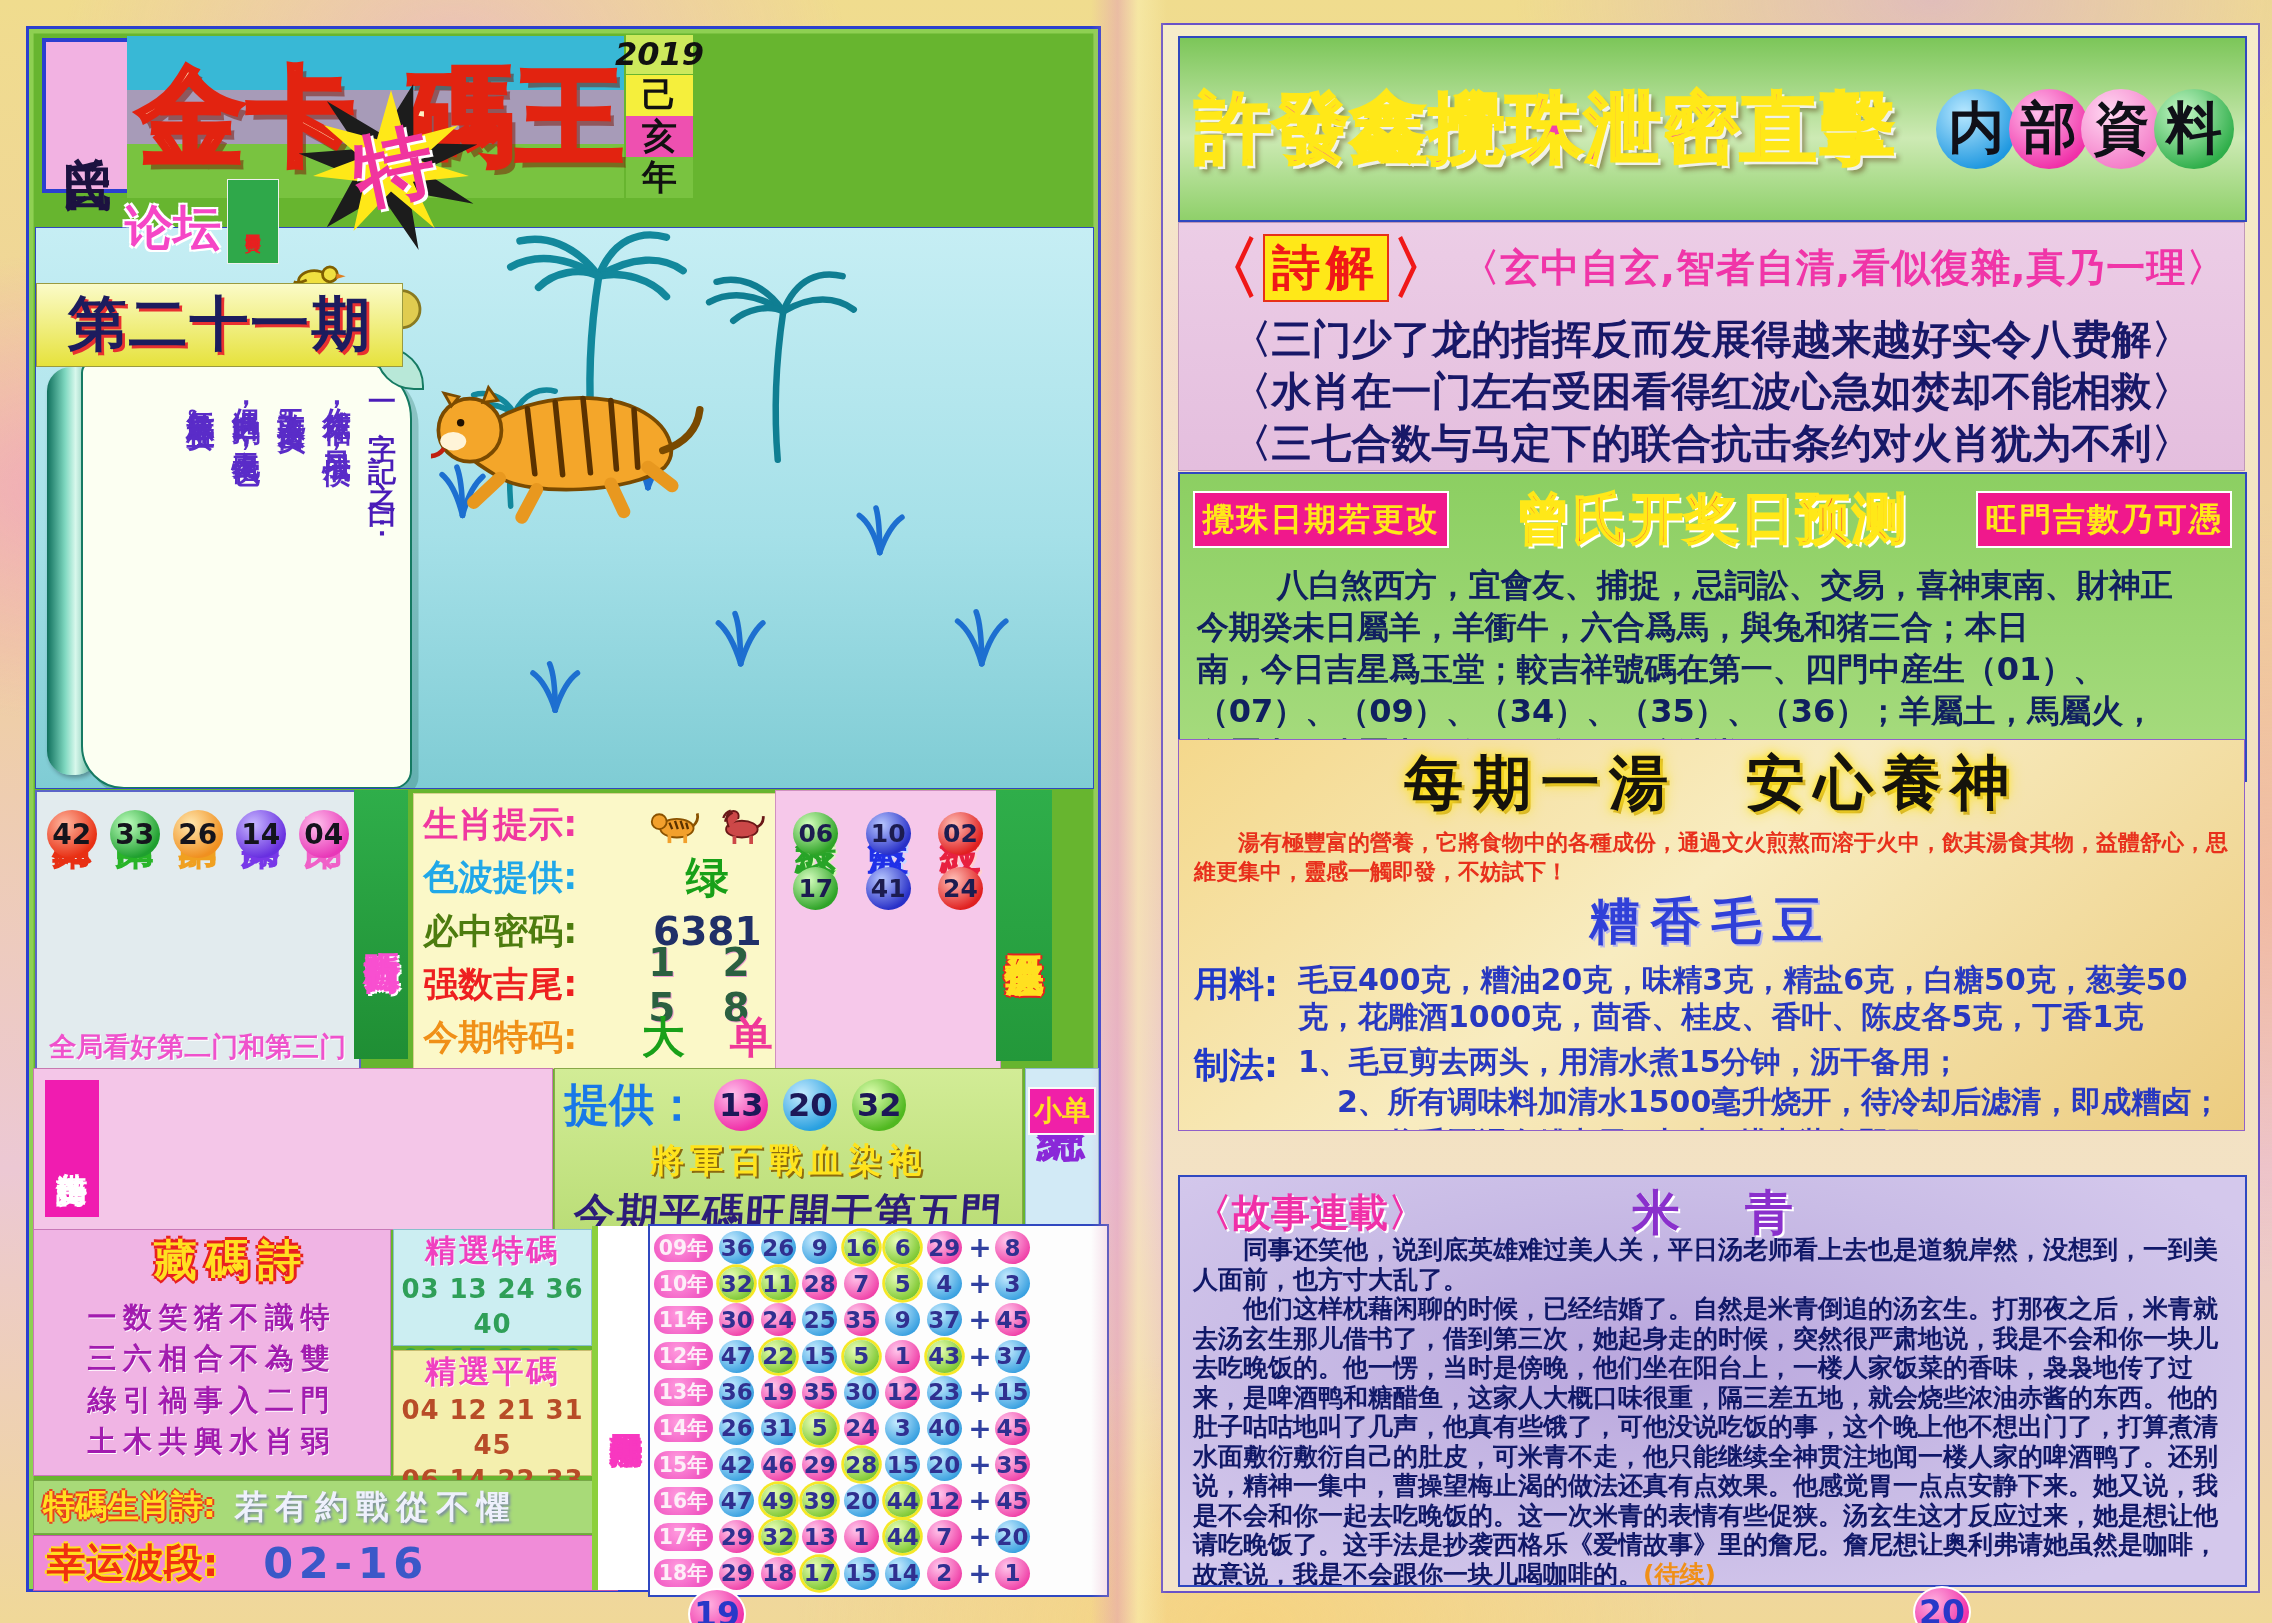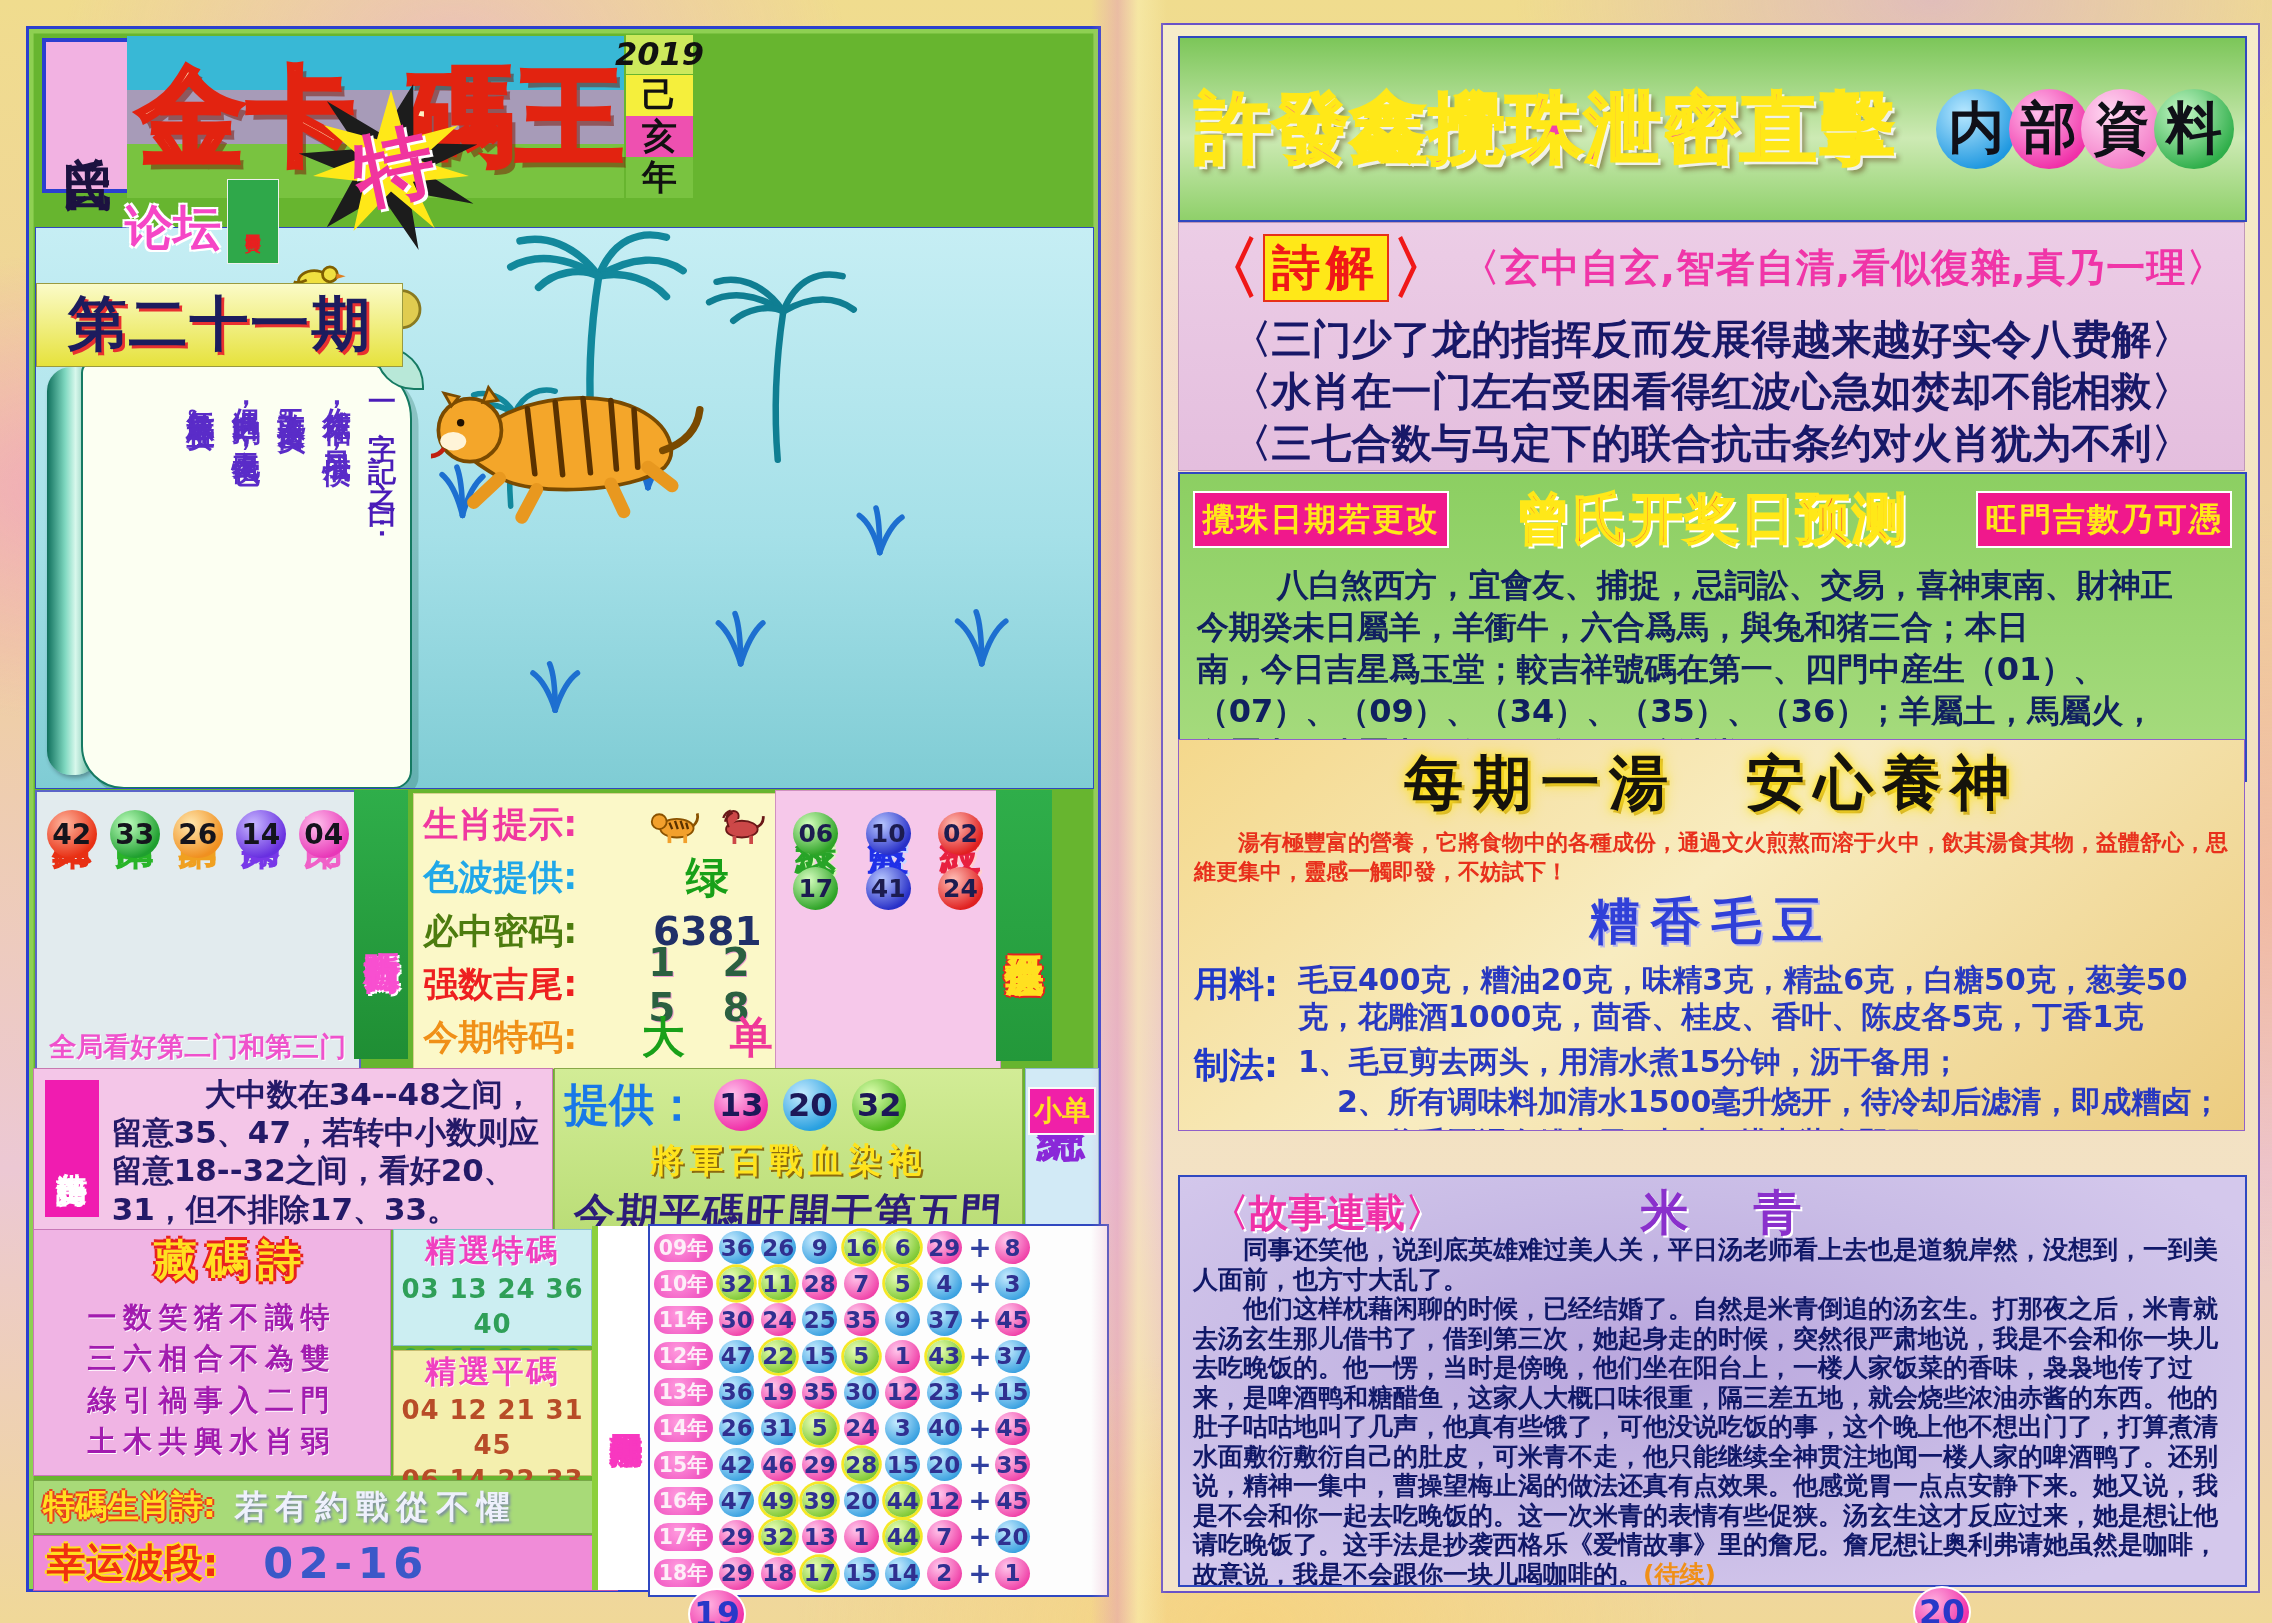--- a/index.html
+++ b/index.html
@@ -213,21 +213,21 @@
     text-shadow:1.9px 1.9px 0 #b8b8ea;margin-top:1.9px;}
   .recipe-row{display:flex;padding:5.6px 15px 0;}
   .recipe-label{font-size:35px;font-weight:bold;color:#2038c8;width:104px;flex:none;}
   .recipe-text{font-size:30px;font-weight:bold;color:#2838c0;line-height:1.25;flex:1;}
   .recipe-step{font-size:30px;font-weight:bold;color:#2838c0;line-height:1.35;}
   .recipe-step + .recipe-step{margin-left:32px;}
   .steps-stack .recipe-step{margin-left:0;}
   .r-story{position:absolute;left:15px;top:1150px;width:1065px;height:408px;overflow:hidden;
     background:radial-gradient(ellipse 668px 278px at 45% 45%, #b9a6dd 0%, #c9bce6 60%, #d4c8ec 100%);
     border:2.8px solid #3048c0;}
-  .story-header{position:relative;height:58px;margin-left:17px;}
+  .story-header{position:relative;height:58px;}
   .story-label{position:absolute;left:13px;top:9.3px;font-size:39px;font-weight:bold;color:#f030a8;
     text-shadow:1.9px 1.9px 0 #fff;}
   .story-title{position:absolute;left:0;right:0;top:3.7px;text-align:center;font-size:48px;font-weight:bold;
     color:#8a30cc;letter-spacing:65px;text-indent:65px;text-shadow:1.9px 1.9px 0 #fff;}
   .story-body{padding:0 13px;font-size:25px;font-weight:bold;color:#101868;line-height:1.18;}
   .story-body p{margin:0;text-indent:2em;}
   .tbc{color:#f09018;}
   .gutter{position:absolute;left:1091px;top:0;width:76px;height:1623px;
     background:linear-gradient(90deg,rgba(150,60,120,0) 0%,rgba(226,150,188,.45) 35%,rgba(250,240,180,.55) 62%,rgba(150,60,120,0) 100%);}
   .pagenum{position:absolute;width:54px;height:48px;border-radius:50%;
@@ -449,21 +449,20 @@
     </div>
   </div>
   <div class="waves-side cc">
     <div class="waves-side-text vt">三色波提供</div>
   </div>
 
   <div class="trend">
     <div class="trend-side cc">
       <div class="trend-side-text vt">評估走勢</div>
     </div>
-    <div class="trend-text">大中数在34--48之间，留意35、47，若转中小数则应留意18--32之间，看好20、31，但不排除17、33。</div>
   </div>
 
   <div class="offer">
     <div class="offer-row1">
       <span class="offer-label">提供：</span>
       <span class="ball offer-ball ob-m">13</span>
       <span class="ball offer-ball ob-b">20</span>
       <span class="ball offer-ball ob-g">32</span>
     </div>
     <div class="offer-line1">將軍百戰血染袍</div>

